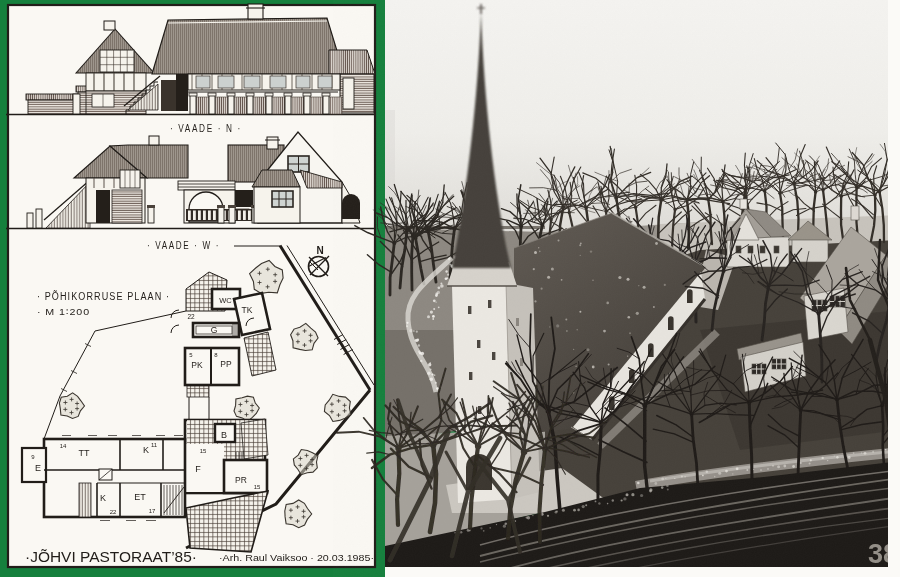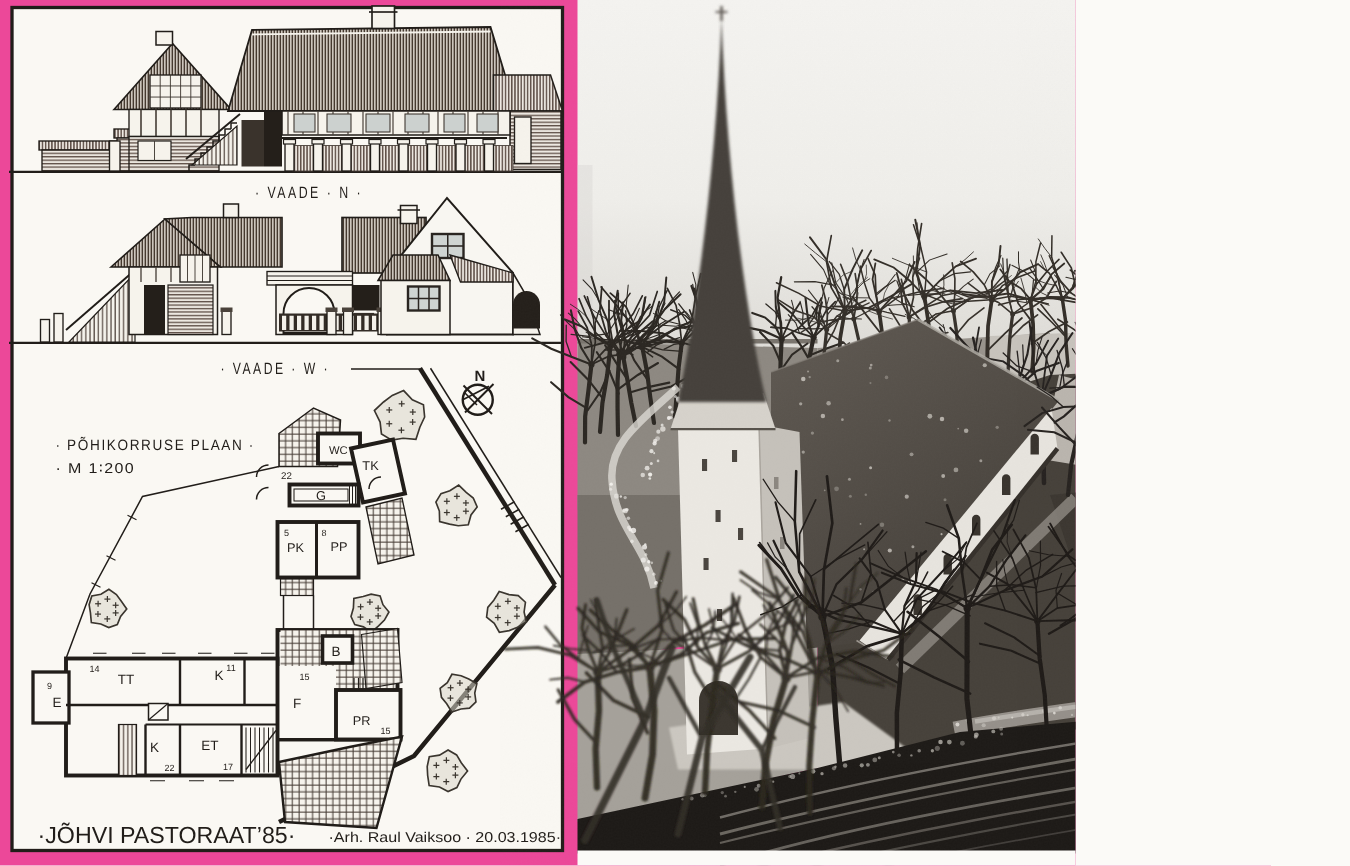--- a/index.html
+++ b/index.html
@@ -1,15 +1,15 @@
 <!DOCTYPE html>
 <html><head><meta charset="utf-8">
 <style>
 html,body{margin:0;padding:0;background:#fbfaf7;}
-#page{position:relative;width:717px;height:577px;overflow:hidden;background:#ec4899;
+#page{position:relative;width:888px;height:577px;overflow:hidden;background:#15803d;
 font-family:"Liberation Sans",sans-serif;}
 </style></head>
 <body>
 <div id="page">
 <svg width="900" height="577" viewBox="0 0 900 577">
 <defs>
         <pattern id="pv" width="2.1" height="6" patternUnits="userSpaceOnUse">
           <rect width="2.1" height="6" fill="#efeae3"></rect>
           <line x1="1" y1="0" x2="1" y2="6" stroke="#5f5048" stroke-width="1.0"></line>
         </pattern>

